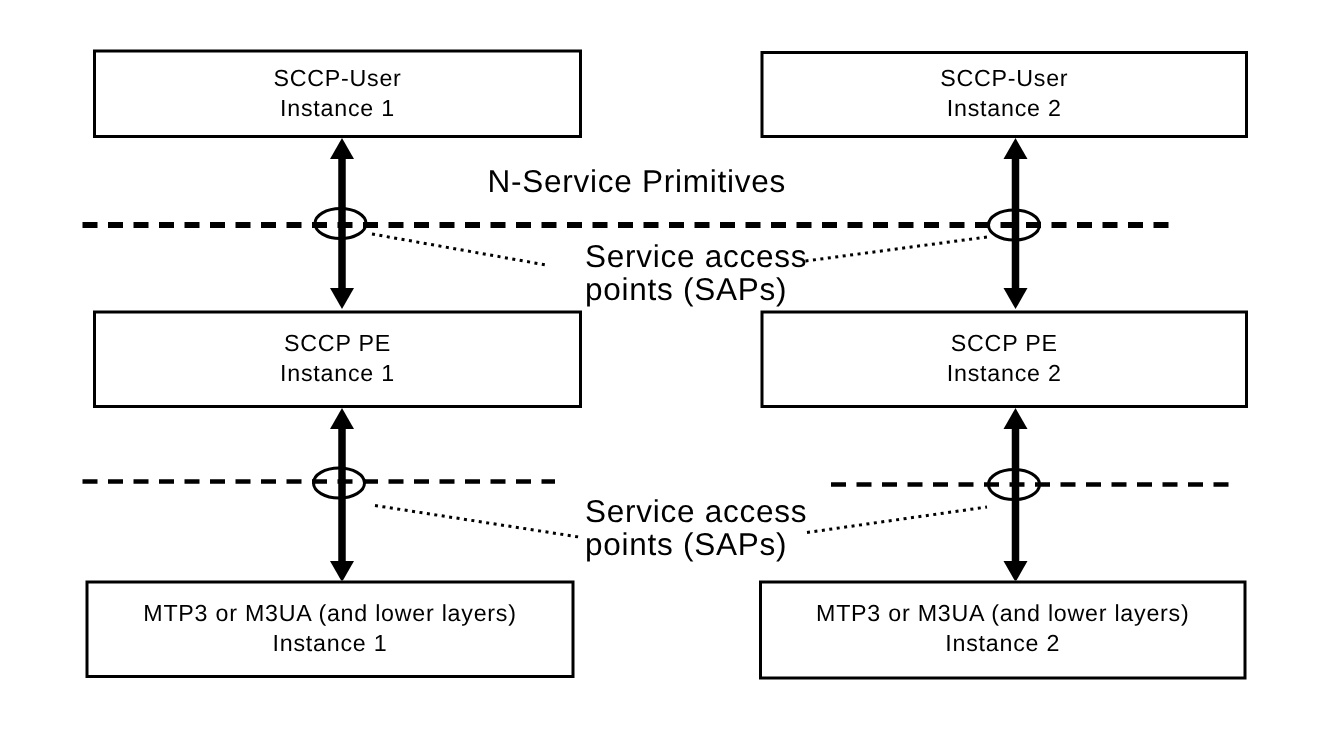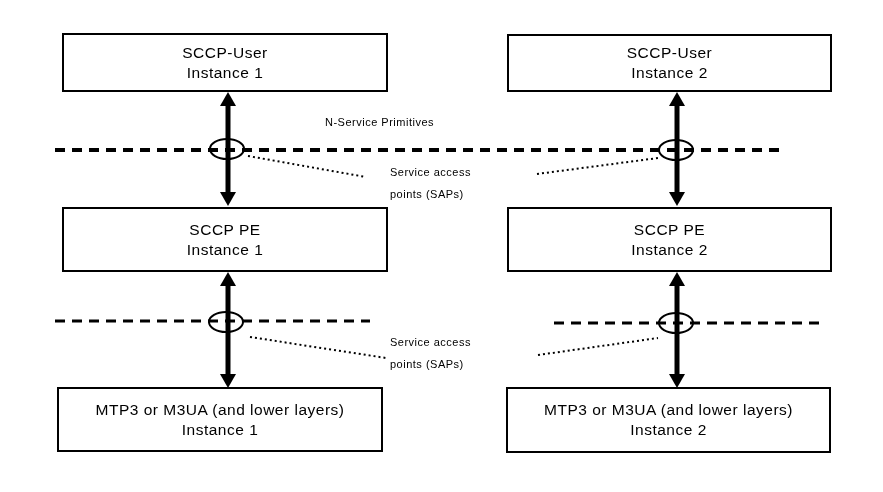--- a/index.html
+++ b/index.html
@@ -34,21 +34,21 @@
     align-items: center;
     justify-content: center;
     text-align: center;
     font-size: 15.5px;
     line-height: 20px;
     letter-spacing: 0.5px;
     color: #000000;
   }
   .lbl {
     position: absolute;
-    font-size: 11px;
+    font-size: 21px;
     line-height: 22px;
     letter-spacing: 0.5px;
     color: #000000;
     white-space: nowrap;
   }
   #box-sccp-user-1 { left: 62px;  top: 33px;  width: 326px; height: 59px; }
   #box-sccp-user-2 { left: 507px; top: 34px;  width: 325px; height: 58px; }
   #box-sccp-pe-1   { left: 62px;  top: 207px; width: 326px; height: 65px; }
   #box-sccp-pe-2   { left: 507px; top: 207px; width: 325px; height: 65px; }
   #box-mtp3-1      { left: 57px;  top: 387px; width: 326px; height: 65px; }

